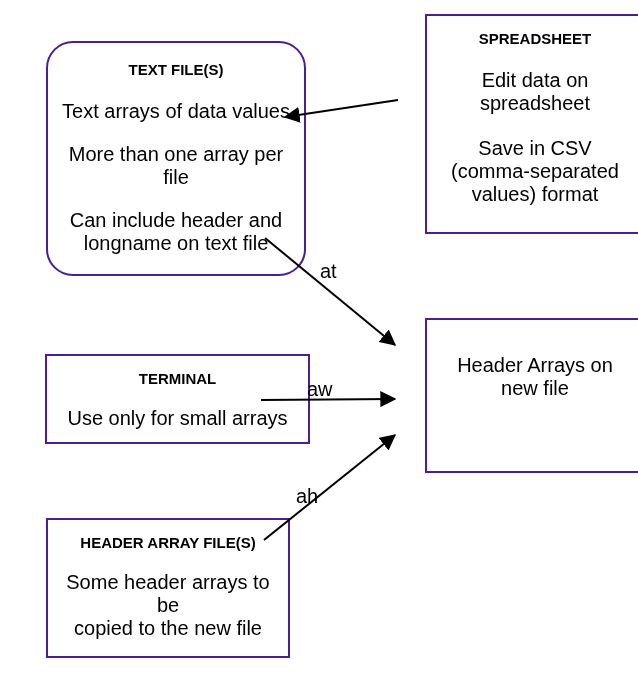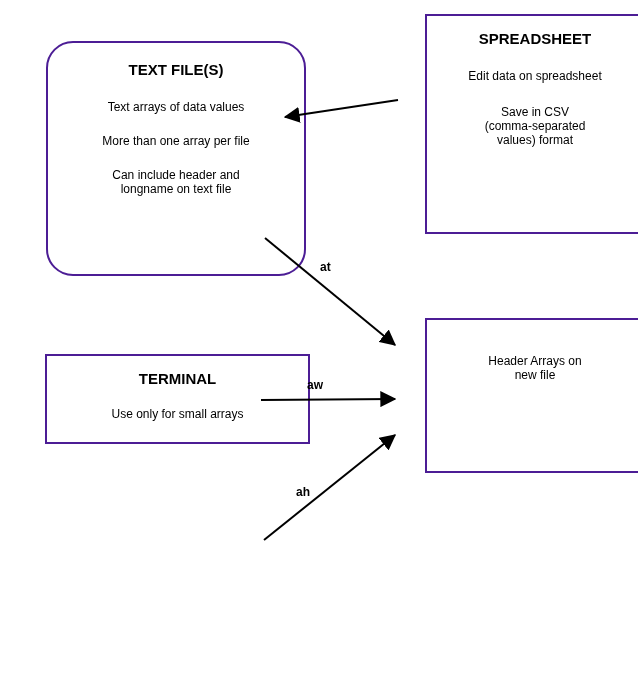--- a/index.html
+++ b/index.html
@@ -1,21 +1,21 @@
 <!DOCTYPE html>
 <html><head>
   <meta charset="utf-8">
   <style>
     body { margin:0; padding:0; font-family:Arial,Helvetica,sans-serif; background:#fff; }
     .stage { position:relative; width:638px; height:680px; }
     .box { position:absolute; border:2px solid #4c1d95; text-align:center; box-sizing:border-box;margin-left:27px; }
     .title { font-weight:bold; font-size:15px; display:block; }
-    .line { font-size:12px; display:block; white-space:pre-wrap; }
+    .line { font-size:20px; display:block; white-space:pre-wrap; }
     svg { position:absolute; top:0; left:0; width:638px; height:680px; pointer-events:none; }
-    .edge-label { position:absolute; font-weight:bold; font-size:12px; }
+    .edge-label { position:absolute; font-weight:normal; font-size:20px; }
   </style>
 </head>
 <body>
 
 <div class="stage">
 
   <div class="box" style="left:19px; top:41px; width:260px; height:235px; padding:18px 10px;border-radius:27px;">
     <span class="title">TEXT FILE(S)</span>
     <span class="line" style="margin-top:22px;">Text arrays of data values</span>
     <span class="line" style="margin-top:20px;">More than one array per file</span>
@@ -34,20 +34,26 @@
   <div class="box" style="left:398px; top:318px; width:220px; height:155px; padding:16px 10px;">
     <span class="line" style="margin-top:18px;">Header Arrays on
 new file</span>
   </div>
 
   <div class="box" style="left:18px; top:354px; width:265px; height:90px; padding:14px 10px;">
     <span class="title">TERMINAL</span>
     <span class="line" style="margin-top:20px;">Use only for small arrays</span>
   </div>
 
+  <div class="box" style="left:19px; top:518px; width:244px; height:140px; padding:14px 10px;">
+    <span class="title">HEADER ARRAY
+FILE(S)</span>
+    <span class="line" style="margin-top:20px;">Some header arrays to be
+copied to the new file</span>
+  </div>
 
   <svg>
     <defs>
       <marker id="ah1" viewBox="0 0 12 12" refX="11" refY="6" markerWidth="8" markerHeight="8" orient="auto-start-reverse">
         <path d="M0,0 L12,6 L0,12 z" fill="#000"></path>
       </marker>
     </defs>
 
     <line x1="398" y1="100" x2="285" y2="117" stroke="#000" stroke-width="2" marker-end="url(#ah1)"></line>
 

